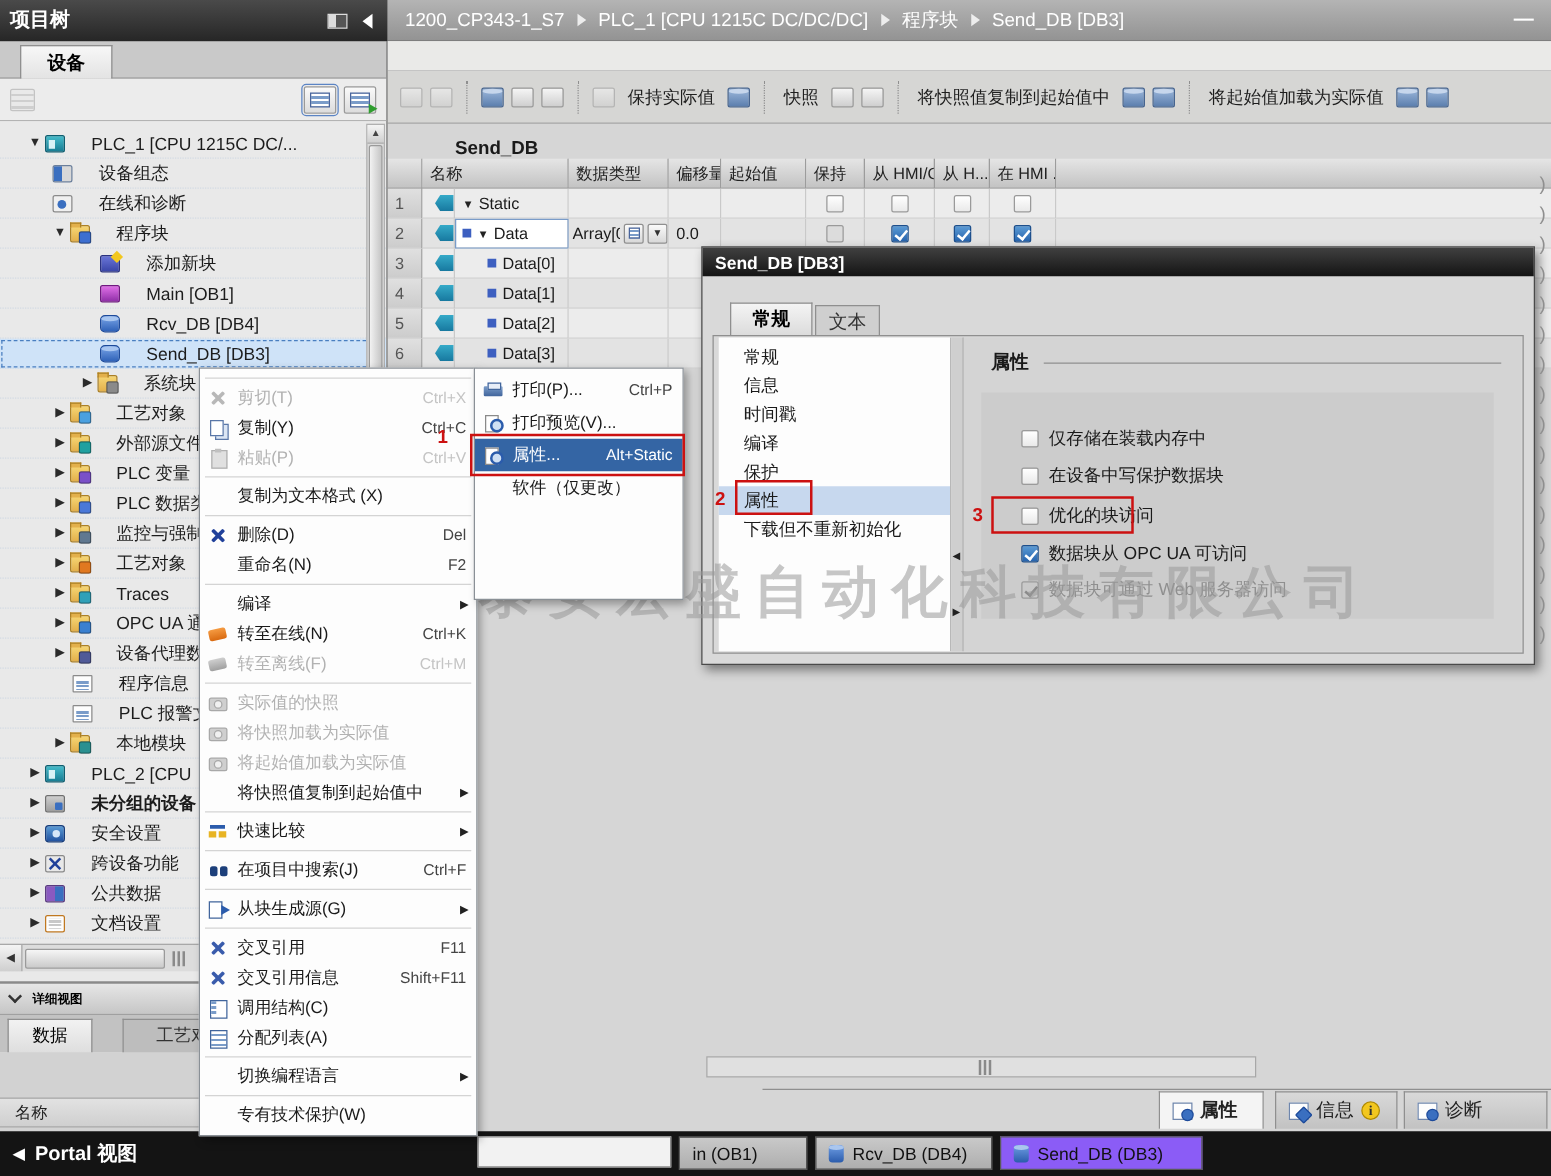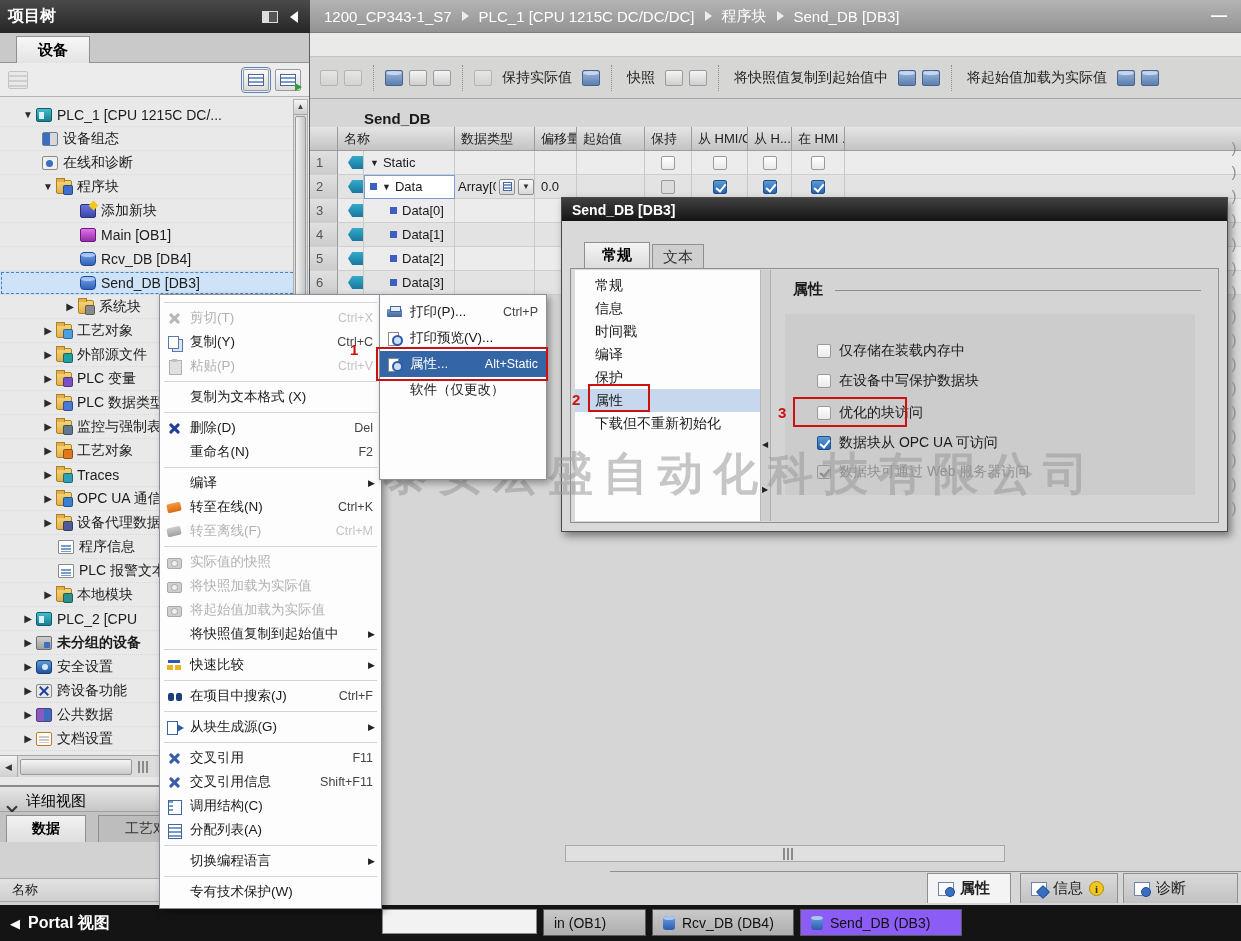--- a/index.html
+++ b/index.html
@@ -26,21 +26,21 @@
   .ptool-right{margin-left:auto;display:flex;gap:6px;align-items:center}
   .pt-btn{width:26px;height:22px;border:1px solid #9a9a9a;border-radius:2px;background:linear-gradient(#fafafa,#dcdcdc);position:relative}
   .pt-btn.focus{outline:1px solid #5b84c4;outline-offset:1px}
   .pt-grid{position:absolute;left:4px;top:4px;right:4px;bottom:4px;background:repeating-linear-gradient(#fff 0 2px,#7a9cc9 2px 4px);border:1px solid #49659c}
   .pt-arrow{position:absolute;right:-2px;bottom:-1px;width:0;height:0;border-left:7px solid #2f9e2f;border-top:4px solid transparent;border-bottom:4px solid transparent}
   #tree{position:absolute;left:0;top:64px;width:100%;height:692px;background:#e9e9e9;padding-top:6px;overflow:hidden}
   .trow{height:24px;display:flex;align-items:center;font-size:14px;color:#1c1c1c;border-bottom:1px dotted #d2dae4;white-space:nowrap;overflow:hidden}
   .trow.sel{background:#cfe3f8;outline:1px dashed #4a7fc0;outline-offset:-2px}
   .trow.bold .tlabel{font-weight:bold}
   .tarr{width:16px;font-size:10px;color:#2a2a2a;flex:none;text-align:center}
-  .tlabel{margin-left:0}
+  .tlabel{margin-left:16px}
   
   .ti{width:16px;height:14px;position:relative;flex:none;margin-right:5px;border-radius:2px}
   .ti-plc{background:linear-gradient(#45bccb,#187d94);border:1px solid #0e5e70}
   .ti-plc::after{content:"";position:absolute;left:2px;top:3px;width:5px;height:7px;background:#d8f2f6}
   .ti-cfg{background:linear-gradient(90deg,#3a6fc0 50%,#d8d8d8 50%);border:1px solid #6b7f9b}
   .ti-diag{background:#f0f0f0;border:1px solid #8a8a8a}
   .ti-diag::after{content:"";position:absolute;left:3px;top:3px;width:7px;height:7px;border-radius:50%;background:#3a6fc0}
   .ti-fol{background:linear-gradient(#f6d674,#e3b04b);border:1px solid #ab8026;border-radius:2px}
   .ti-fol::before{content:"";position:absolute;top:-3px;left:-1px;width:7px;height:3px;background:#e3b04b;border:1px solid #ab8026;border-bottom:none}
   .ti-fol::after{content:"";position:absolute;right:-2px;bottom:-2px;width:8px;height:8px;border-radius:2px;border:1px solid rgba(0,0,0,.35);background:var(--b,#3d6fd0)}
@@ -65,25 +65,25 @@
   #tree-vscroll{position:absolute;right:1px;top:66px;width:15px;height:688px;background:#dcdcdc;border:1px solid #b0b0b0}
   .vs-btn{height:15px;background:linear-gradient(#f4f4f4,#cfcfcf);border-bottom:1px solid #a8a8a8;font-size:8px;color:#444;text-align:center;line-height:14px}
   .vs-btn.bot{position:absolute;bottom:0;left:0;right:0;border-top:1px solid #a8a8a8;border-bottom:none}
   .vs-thumb{position:absolute;left:1px;right:1px;top:16px;height:300px;background:linear-gradient(90deg,#f2f2f2,#c6c6c6);border:1px solid #9a9a9a;border-radius:2px}
   #tree-hscroll{position:absolute;left:0;top:722px;width:293px;height:22px;background:#dcdcdc;border-top:1px solid #a8a8a8;display:flex;align-items:center}
   .hs-btn{width:18px;height:100%;background:linear-gradient(#f4f4f4,#cfcfcf);border-right:1px solid #a8a8a8;font-size:9px;color:#333;display:flex;align-items:center;justify-content:center}
   .hs-thumb{width:112px;height:16px;margin-left:2px;background:linear-gradient(#f6f6f6,#cacaca);border:1px solid #9a9a9a;border-radius:2px}
   .grip{display:flex;gap:2px;margin-left:6px}
   .grip i{width:2px;height:12px;background:#8a8a8a}
   
-  .dv-header{position:absolute;left:0;top:752px;width:100%;height:27px;background:linear-gradient(#e6e6e6,#c6c6c6);border-top:2px solid #8a8a8a;border-bottom:1px solid #a0a0a0;display:flex;align-items:flex-end;padding:0 8px;font-weight:normal;font-size:15px}
+  .dv-header{position:absolute;left:0;top:752px;width:100%;height:27px;background:linear-gradient(#e6e6e6,#c6c6c6);border-top:2px solid #8a8a8a;border-bottom:1px solid #a0a0a0;display:flex;align-items:center;padding:0 8px;font-weight:bold;font-size:10px}
   .chev{width:8px;height:8px;border-right:2px solid #333;border-bottom:2px solid #333;transform:rotate(45deg);margin-right:10px;margin-top:-4px}
   .dv-tabs{position:absolute;left:0;top:779px;width:100%;height:30px;background:#c2c2c2}
   .dv-tab{position:absolute;top:3px;height:27px;display:flex;align-items:center;justify-content:center;font-size:14px;border:1px solid #8f8f8f;border-bottom:none}
-  .dv-tab.active{left:6px;width:80px;background:linear-gradient(#f2f2f2,#dedede);font-weight:bold}
+  .dv-tab.active{left:6px;width:68px;background:linear-gradient(#f2f2f2,#dedede);font-weight:normal}
   .dv-tab.inactive{left:98px;width:96px;background:#bdbdbd;color:#333}
   .dv-body{position:absolute;left:0;top:809px;width:100%;height:63px;background:#d2d2d2}
   .dv-colhead{position:absolute;left:0;top:36px;width:100%;height:24px;background:linear-gradient(#e2e2e2,#cfcfcf);border-top:1px solid #a8a8a8;border-bottom:1px solid #a8a8a8;display:flex;align-items:center;padding-left:12px;font-size:13px;color:#222}
 
   
   #mainarea{position:absolute;left:310px;top:33px;right:0;height:872px;background:#d6d6d6}
   .mstrip{position:absolute;left:0;top:0;right:0;height:24px;background:#eaeae8;border-bottom:1px solid #c4c4c4}
   .mtoolbar{position:absolute;left:0;top:24px;right:0;height:42px;background:#d6d6d4;border-bottom:1px solid #a6a6a6;display:flex;align-items:center;padding:0 10px;gap:6px;font-size:14px;color:#1e1e1e;white-space:nowrap;overflow:hidden}
   .tbi{width:18px;height:16px;border:1px solid #9a9a9a;border-radius:2px;background:linear-gradient(#f5f5f5,#cfcfcf);position:relative;flex:none}
   .tbi.cyl{background:linear-gradient(#9db8dc,#5c7fae);border-color:#46648f}

